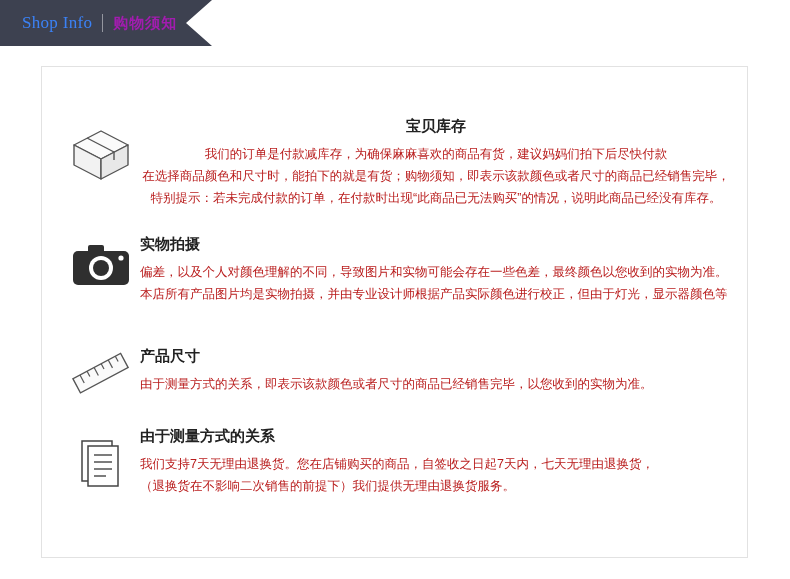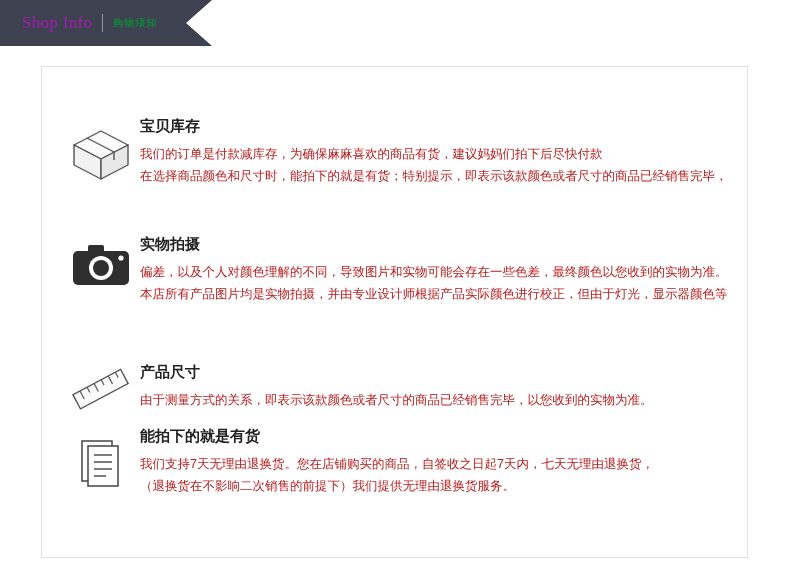--- a/index.html
+++ b/index.html
@@ -31,35 +31,35 @@
     position: absolute;
     top: 0;
     left: 0;
     height: 46px;
     display: flex;
     align-items: center;
     padding-left: 22px;
     box-sizing: border-box;
   }
   .ribbon-en {
-    color: #a21caf;
+    color: #3b82f6;
     font-size: 17px;
     font-family: "Liberation Serif", serif;
     letter-spacing: 0.3px;
   }
   .ribbon-divider {
     display: inline-block;
     width: 1px;
     height: 18px;
     background: rgba(255,255,255,0.45);
     margin: 0 10px;
   }
   .ribbon-cn {
-    color: #15803d;
-    font-size: 10px;
+    color: #a21caf;
+    font-size: 15px;
     font-weight: bold;
     letter-spacing: 1px;
   }
 
   
   .panel {
     position: absolute;
     left: 41px;
     top: 66px;
     width: 707px;
@@ -93,23 +93,23 @@
   }
   .sec-line {
     font-size: 12.5px;
     line-height: 22px;
     color: #b91c1c;
     margin: 0;
     white-space: nowrap;
   }
 
   
-  #sec-stock   { left: 20px; top: 50px;  width: 670px; }
+  #sec-stock   { left: 20px; top: 50px;  width: 670px; text-align: center; }
   #sec-photo   { left: 20px; top: 168px; width: 670px; }
-  #sec-size    { left: 20px; top: 296px; width: 670px; justify-content: flex-end; }
+  #sec-size    { left: 20px; top: 280px; width: 670px; justify-content: flex-end; }
   #sec-return  { left: 20px; top: 360px; width: 670px; }
 
   
   .icon-box    { margin-top: 10px; }
   .icon-camera { margin-top: 6px; }
   .icon-ruler  { margin-top: 4px; }
   .icon-doc    { margin-top: 8px; }
 </style>
 </head>
 <body>
@@ -134,21 +134,22 @@
           <polygon points="4,18 31,4 58,18 31,32" fill="#fbfbfb"></polygon>
           <polygon points="4,18 31,32 31,52 4,38" fill="#f2f2f2"></polygon>
           <polygon points="58,18 31,32 31,52 58,38" fill="#e8e8e8"></polygon>
           <polyline points="17,11 44,25 44,33"></polyline>
         </g>
       </svg>
     </div>
     <div class="sec-body">
       <div class="sec-title">宝贝库存</div>
       <p class="sec-line">我们的订单是付款减库存，为确保麻麻喜欢的商品有货，建议妈妈们拍下后尽快付款</p>
-      <p class="sec-line">在选择商品颜色和尺寸时，能拍下的就是有货；特别提示，即表示该款颜色或者尺寸的商品已经销售完毕，</p>
+      <p class="sec-line">在选择商品颜色和尺寸时，能拍下的就是有货；购物须知，即表示该款颜色或者尺寸的商品已经销售完毕，</p>
+      <p class="sec-line">特别提示：若未完成付款的订单，在付款时出现“此商品已无法购买”的情况，说明此商品已经没有库存。</p>
     </div>
   </div>
 
   <div class="section" id="sec-photo">
     <div class="sec-icon icon-camera">
       <svg width="62" height="50" viewBox="0 0 62 50">
         <g>
           <rect x="3" y="10" width="56" height="34" rx="5" ry="5" fill="#2f2f2f"></rect>
           <rect x="18" y="4" width="16" height="8" rx="2" ry="2" fill="#2f2f2f"></rect>
           <circle cx="31" cy="27" r="12" fill="#ffffff"></circle>
@@ -195,19 +196,19 @@
         </g>
         <g stroke="#444" stroke-width="1.4">
           <line x1="24" y1="20" x2="42" y2="20"></line>
           <line x1="24" y1="27" x2="42" y2="27"></line>
           <line x1="24" y1="34" x2="42" y2="34"></line>
           <line x1="24" y1="41" x2="36" y2="41"></line>
         </g>
       </svg>
     </div>
     <div class="sec-body">
-      <div class="sec-title">能拍下的就是有货</div>
+      <div class="sec-title">由于测量方式的关系</div>
       <p class="sec-line">我们支持7天无理由退换货。您在店铺购买的商品，自签收之日起7天内，七天无理由退换货，</p>
       <p class="sec-line">（退换货在不影响二次销售的前提下）我们提供无理由退换货服务。</p>
     </div>
   </div>
 
 </div>
 
 </body></html>

